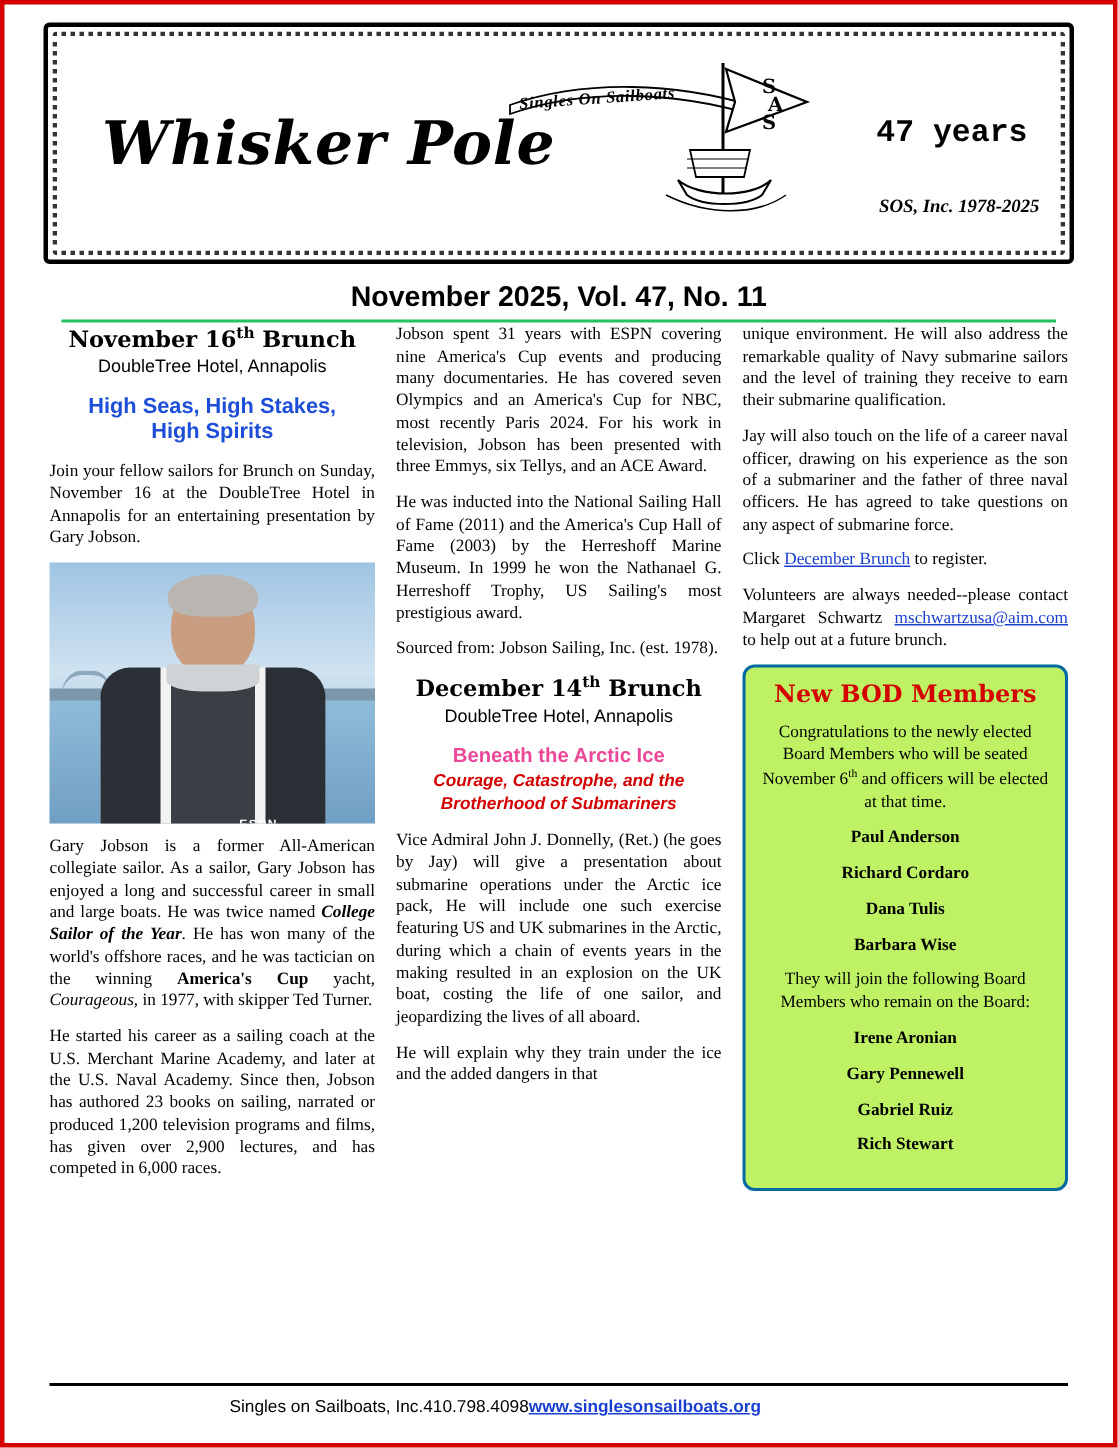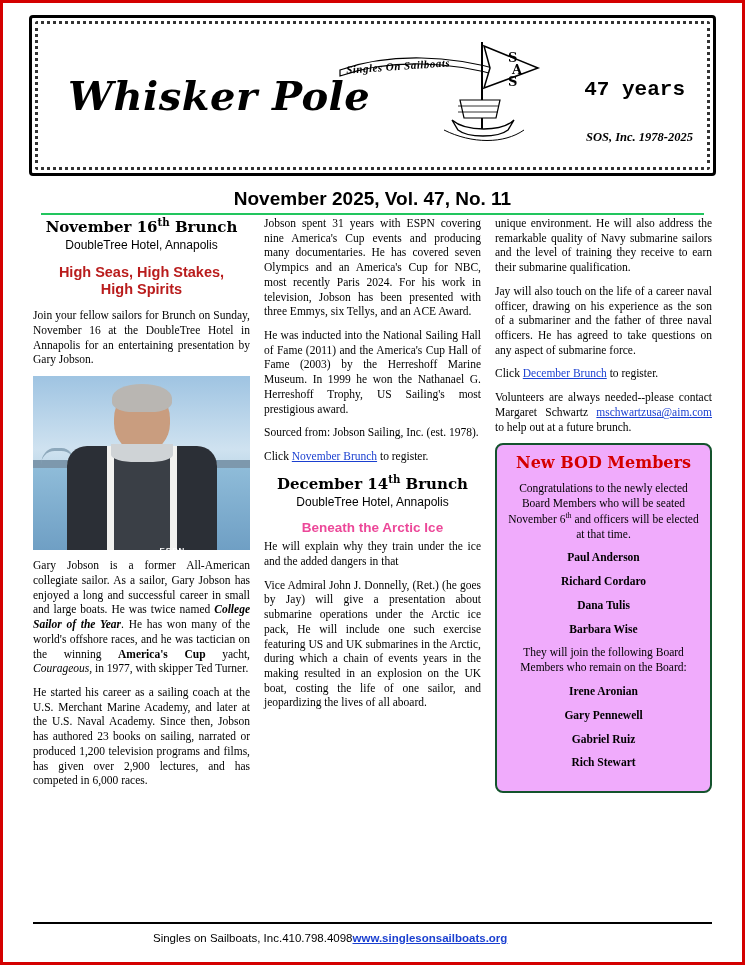--- a/index.html
+++ b/index.html
@@ -131,21 +131,21 @@
   .head-sub {
     text-align: center;
     font-family: "Liberation Sans", sans-serif;
     font-size: 12px;
     margin: 0 0 10px 0;
   }
   .head-red {
     text-align: center;
     font-family: "Liberation Sans", sans-serif;
     font-weight: bold;
-    color: #b91c1c;
+    color: #1d4ed8;
     font-size: 14.5px;
     line-height: 1.2;
     margin: 2px 0 10px 0;
   }
   .head-red-2 {
     text-align: center;
     font-family: "Liberation Sans", sans-serif;
     font-weight: bold;
     color: #ec4899;
     font-size: 13.5px;
@@ -227,23 +227,23 @@
     position: absolute; left: 50%; margin-left: 18px; top: 134px;
     font-family: "Liberation Sans", sans-serif;
     font-size: 8px; font-weight: bold; color: #fff;
     letter-spacing: 1px;
     margin-top: 36px;
   }
 
   
   .bod {
     margin-top: 6px;
-    border: 2px solid #14532d;
+    border: 2px solid #0369a1;
     border-radius: 8px;
-    background: #f0abfc;
+    background: #bef264;
     padding: 8px 10px 12px 10px;
     text-align: center;
   }
   .bod-title {
     font-family: "DejaVu Serif", serif;
     color: #d40000;
     font-weight: bold;
     font-size: 16px;
     line-height: 1.22;
     margin-bottom: 8px;
@@ -335,30 +335,30 @@
 
       <p><span>Gary Jobson is a former All-American collegiate sailor. As a sailor, Gary Jobson has enjoyed a long and successful career in small and large boats. He was twice named </span><span class="bold ital">College Sailor of the Year</span><span>. He has won many of the world's offshore races, and he was tactician on the winning </span><span class="bold">America's Cup</span><span> yacht, </span><span class="ital">Courageous</span><span>, in 1977, with skipper Ted Turner.</span></p>
 
       <p>He started his career as a sailing coach at the U.S. Merchant Marine Academy, and later at the U.S. Naval Academy. Since then, Jobson has authored 23 books on sailing, narrated or produced 1,200 television programs and films, has given over 2,900 lectures, and has competed in 6,000 races.</p>
     </div>
 
     <div class="col">
       <p>Jobson spent 31 years with ESPN covering nine America's Cup events and producing many documentaries. He has covered seven Olympics and an America's Cup for NBC, most recently Paris 2024. For his work in television, Jobson has been presented with three Emmys, six Tellys, and an ACE Award.</p>
       <p>He was inducted into the National Sailing Hall of Fame (2011) and the America's Cup Hall of Fame (2003) by the Herreshoff Marine Museum. In 1999 he won the Nathanael G. Herreshoff Trophy, US Sailing's most prestigious award.</p>
       <p>Sourced from: Jobson Sailing, Inc. (est. 1978).</p>
-      <p><span>Click </span><a href="#" class="lnk">November Brunch</a><span> to register.</span></p>
 
       <div class="head-main">
         <span>December 14</span><sup>th</sup><span> Brunch</span>
       </div>
       <div class="head-sub">DoubleTree Hotel, Annapolis</div>
       <div class="head-red-2">Beneath the Arctic Ice</div>
-
+      <div class="head-red-italic">Courage, Catastrophe, and the Brotherhood of Submariners</div>
+
+      <p>Vice Admiral John J. Donnelly, (Ret.) (he goes by Jay) will give a presentation about submarine operations under the Arctic ice pack, He will include one such exercise featuring US and UK submarines in the Arctic, during which a chain of events years in the making resulted in an explosion on the UK boat, costing the life of one sailor, and jeopardizing the lives of all aboard.</p>
       <p>He will explain why they train under the ice and the added dangers in that</p>
-      <p>Vice Admiral John J. Donnelly, (Ret.) (he goes by Jay) will give a presentation about submarine operations under the Arctic ice pack, He will include one such exercise featuring US and UK submarines in the Arctic, during which a chain of events years in the making resulted in an explosion on the UK boat, costing the life of one sailor, and jeopardizing the lives of all aboard.</p>
     </div>
 
     <div class="col">
       <p>unique environment. He will also address the remarkable quality of Navy submarine sailors and the level of training they receive to earn their submarine qualification.</p>
       <p>Jay will also touch on the life of a career naval officer, drawing on his experience as the son of a submariner and the father of three naval officers. He has agreed to take questions on any aspect of submarine force.</p>
       <p><span>Click </span><a href="#" class="lnk">December Brunch</a><span> to register.</span></p>
       <p><span>Volunteers are always needed--please contact Margaret Schwartz </span><a href="#" class="lnk">mschwartzusa@aim.com</a><span> to help out at a future brunch.</span></p>
 
       <div class="bod">
         <div class="bod-title">

